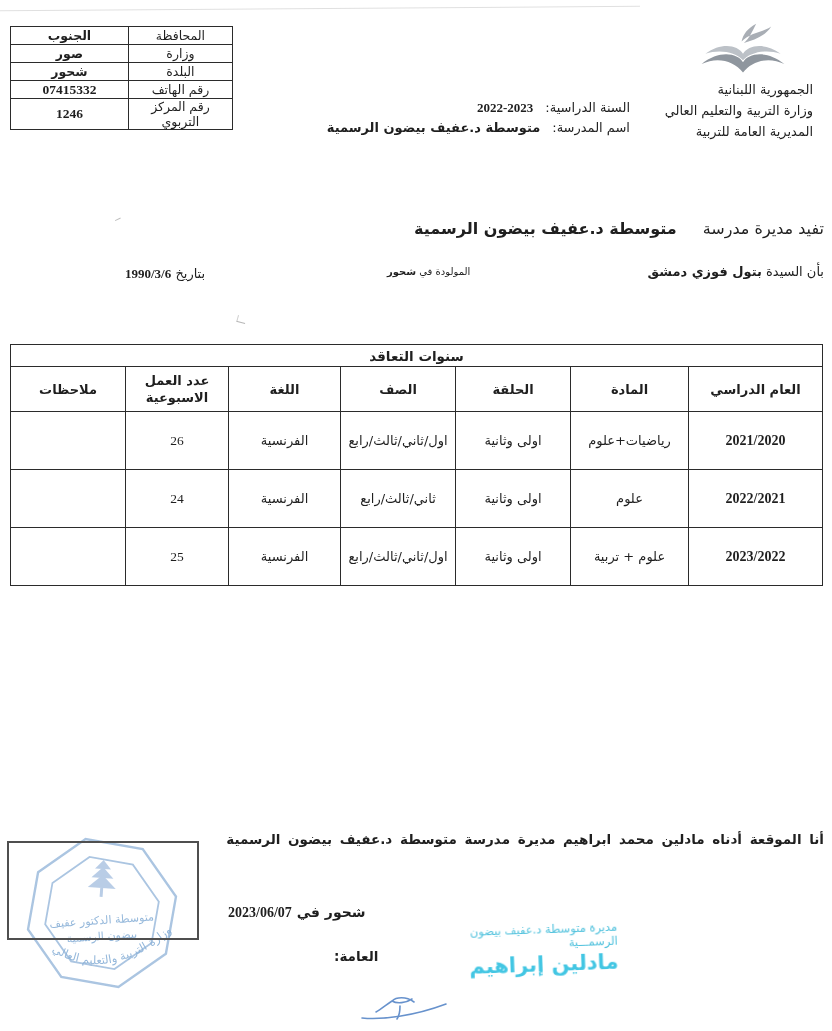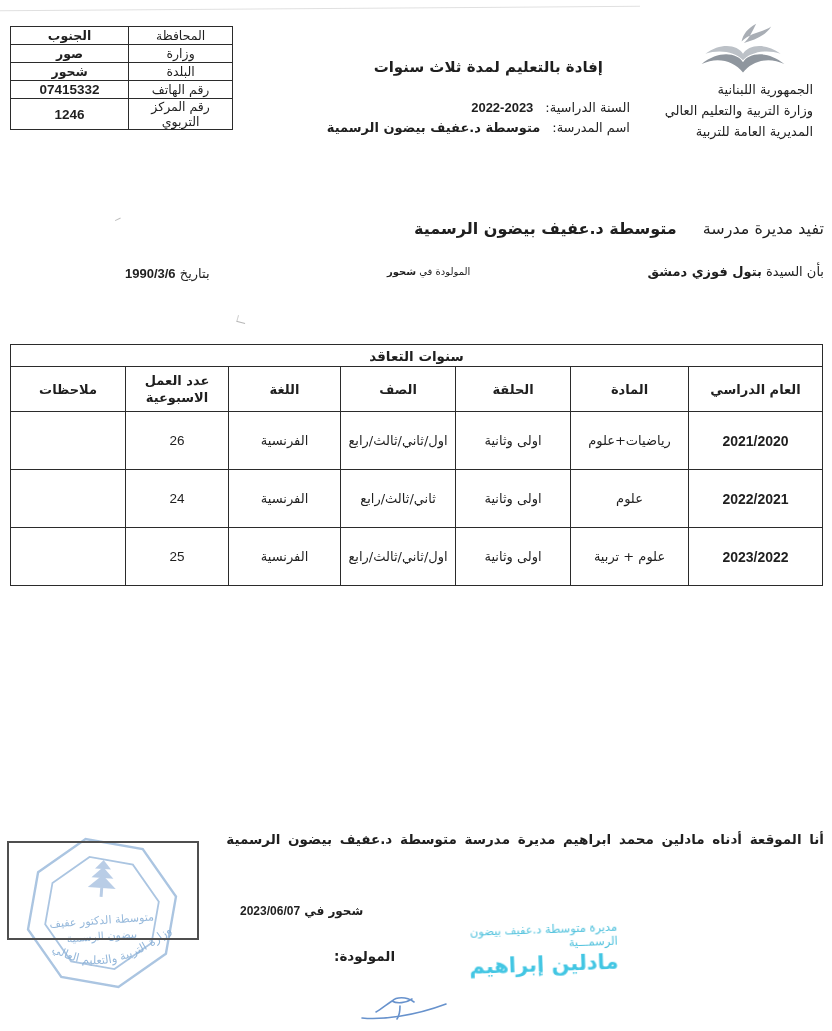--- a/index.html
+++ b/index.html
@@ -1,21 +1,21 @@
 <!DOCTYPE html>
 <html lang="ar"><head>
 <meta charset="utf-8">
 <style>
   html,body{margin:0;padding:0;background:#e8e8e8;}
   #page{
     position:relative;width:832px;height:1031px;margin:0 auto;
     background:#ffffff;overflow:hidden;color:#1f1f1f;
     font-family:"DejaVu Sans","Liberation Sans",sans-serif;
   }
-  .num{font-family:Liberation Sans, sans-serif;direction:ltr;unicode-bidi:isolate;}
+  .num{font-family:Liberation Serif, serif;direction:ltr;unicode-bidi:isolate;}
   .bold{font-weight:bold;}
 
   
   .scan-top-line{position:absolute;left:0;top:8px;width:640px;height:1px;background:#e0e0e0;transform:rotate(-.4deg);}
   .artifact{position:absolute;opacity:.65;}
   .artifact-a{left:114px;top:215px;width:6px;height:4px;border-bottom:1px solid #9a9a9a;transform:rotate(-25deg);}
   .artifact-b{left:237px;top:316px;width:8px;height:6px;border-bottom:1px solid #8f8f8f;border-left:1px solid #b5b5b5;transform:rotate(15deg);}
 
   
   .info-table{position:absolute;left:10px;top:26px;width:223px;border-collapse:collapse;direction:rtl;}
@@ -45,21 +45,21 @@
   .contract td,.contract th{border:1.5px solid #2b2b2b;vertical-align:middle;text-align:center;font-size:13px;padding:0 5px;}
   .contract .title-row td{height:21px;font-weight:600;font-size:13.5px;}
   .contract .head-row th{height:44px;font-weight:700;line-height:17px;}
   .contract .data-row td{height:57px;}
   .contract td.year{font-size:14px;}
   .contract td.year .num{font-weight:bold;}
   .contract td.hours .num{font-size:13.5px;}
 
   
   .declaration{position:absolute;right:8px;top:831px;direction:rtl;font-size:13.5px;font-weight:bold;white-space:nowrap;word-spacing:3px;}
-  .place-date{position:absolute;left:240px;top:904px;direction:rtl;font-size:12px;font-weight:bold;white-space:nowrap;}
+  .place-date{position:absolute;left:228px;top:904px;direction:rtl;font-size:14px;font-weight:bold;white-space:nowrap;}
   .sig-label{position:absolute;left:334px;top:948px;direction:rtl;font-size:13.5px;font-weight:bold;}
 
   .director-stamp{position:absolute;left:368px;top:924px;width:250px;direction:rtl;text-align:right;
     color:#38b9d8;transform:rotate(-2deg);opacity:.9;filter:blur(.3px);}
   .director-stamp .l1{font-size:11.5px;white-space:nowrap;}
   .director-stamp .l2{font-size:11.5px;margin-left:40px;white-space:nowrap;}
   .director-stamp .name{font-size:21px;font-weight:bold;letter-spacing:2px;color:#2fc0e0;margin-top:2px;white-space:nowrap;}
 
   .scribble{position:absolute;left:356px;top:992px;width:98px;height:32px;}
 
@@ -105,21 +105,20 @@
     <path d="M64,1 C55,6 50,12 48.5,20 C58,10 70,11 80,4 C74,14 62,18 51,21.5 C57,16 60,9 64,1 Z" fill="#a9aeb5"></path>
     <path d="M10,33 C26,21 44,23 50,33 C56,23 74,21 90,33 C75,28 58,31 50,40 C42,31 25,28 10,33 Z" fill="#bcc1c7"></path>
     <path d="M6,44 C24,29 44,32 50,42 C56,32 76,29 94,44 C78,36 60,40 50,53 C40,40 22,36 6,44 Z" fill="#8f969e"></path>
   </svg>
   <div class="ministry-lines">
     <div>الجمهورية اللبنانية</div>
     <div>وزارة التربية والتعليم العالي</div>
     <div>المديرية العامة للتربية</div>
   </div>
 
-  <div class="cert-title">إفادة بالتعليم لمدة ثلاث سنوات</div>
   <div class="year-school">
     <div>
       <span>السنة الدراسية:</span><span class="gap"></span><span class="num bold">2022-2023</span>
     </div>
     <div>
       <span>اسم المدرسة:</span><span class="gap"></span><span class="bold">متوسطة د.عفيف بيضون الرسمية</span>
     </div>
   </div>
 
   <div class="stmt1">
@@ -195,21 +194,21 @@
     <span>أنا الموقعة أدناه</span>
     <span>مادلين محمد ابراهيم</span>
     <span>مديرة  مدرسة  متوسطة د.عفيف بيضون الرسمية</span>
   </div>
 
   <div class="place-date">
     <span>شحور في</span>
     <span class="num">2023/06/07</span>
   </div>
 
-  <div class="sig-label">المولودة:</div>
+  <div class="sig-label">العامة:</div>
 
   <div class="director-stamp">
     <div class="l1">مديرة متوسطة د.عفيف بيضون</div>
     <div class="l2">الرسمـــية</div>
     <div class="name">مادلين إبراهيم</div>
   </div>
 
   <svg class="scribble" viewBox="0 0 98 32">
     <g fill="none" stroke="#4d7fc4" stroke-width="1.6" opacity=".85" stroke-linecap="round">
       <path d="M58,10 C50,4 40,5 36,9 C41,12 50,11 56,7 M36,9 C30,13 24,18 20,20"></path>

